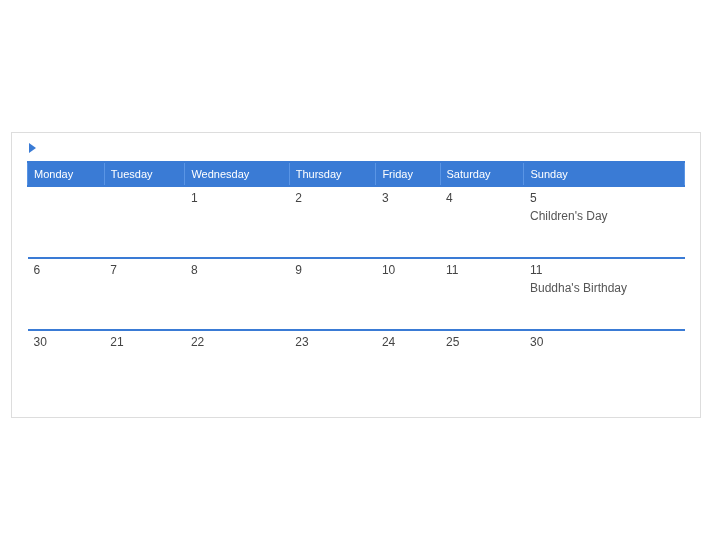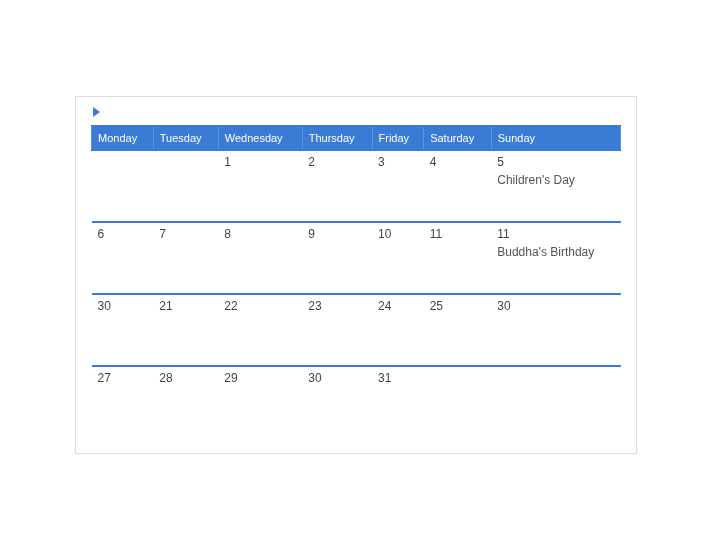--- a/index.html
+++ b/index.html
@@ -6,21 +6,21 @@
     body {
       font-family: Arial, sans-serif;
       background: #fff;
       width: 712px;
       height: 550px;
       display: flex;
       align-items: center;
       justify-content: center;
     }
     .calendar-wrapper {
-      width: 562px;
+      width: 690px;
       background: #fff;
       border: 1px solid #ddd;
       padding: 10px 15px 15px 15px;
     }
     .calendar-header {
       display: flex;
       align-items: center;
       justify-content: space-between;
       margin-bottom: 8px;
       position: relative;
@@ -194,34 +194,15 @@
           <td>
             <span class="day-number">24</span>
           </td>
           <td>
             <span class="day-number">25</span>
           </td>
           <td>
             <span class="day-number">30</span>
           </td>
         </tr>
-        <tr>
-          <td>
-            <span class="day-number">27</span>
-          </td>
-          <td>
-            <span class="day-number">28</span>
-          </td>
-          <td>
-            <span class="day-number">29</span>
-          </td>
-          <td>
-            <span class="day-number">30</span>
-          </td>
-          <td>
-            <span class="day-number">31</span>
-          </td>
-          <td class="empty-cell"></td>
-          <td class="empty-cell"></td>
-        </tr>
       </tbody>
   </table>
 </div>
 
 </body></html>

